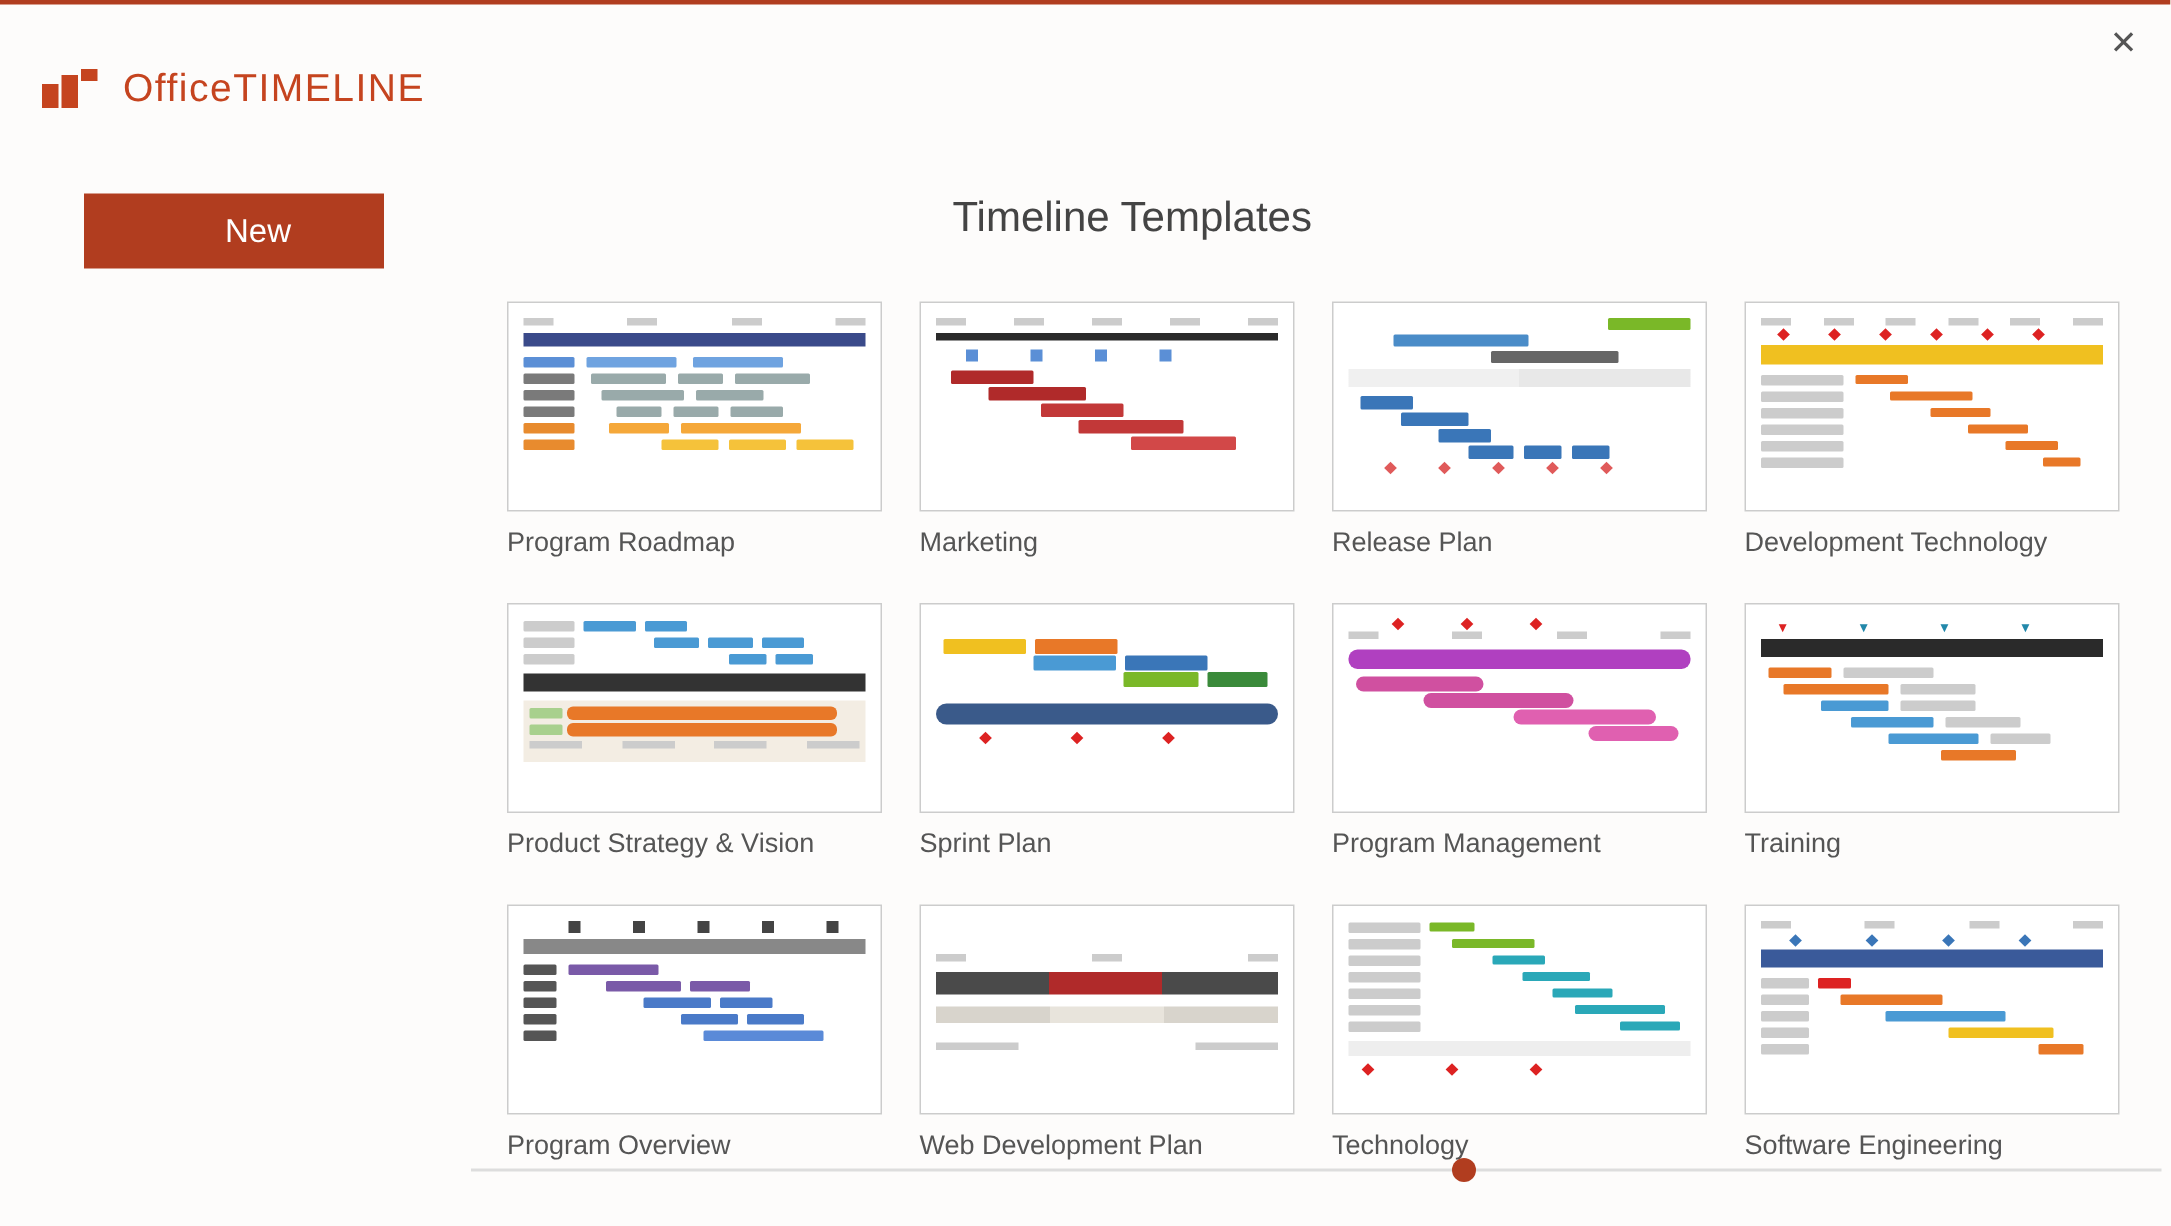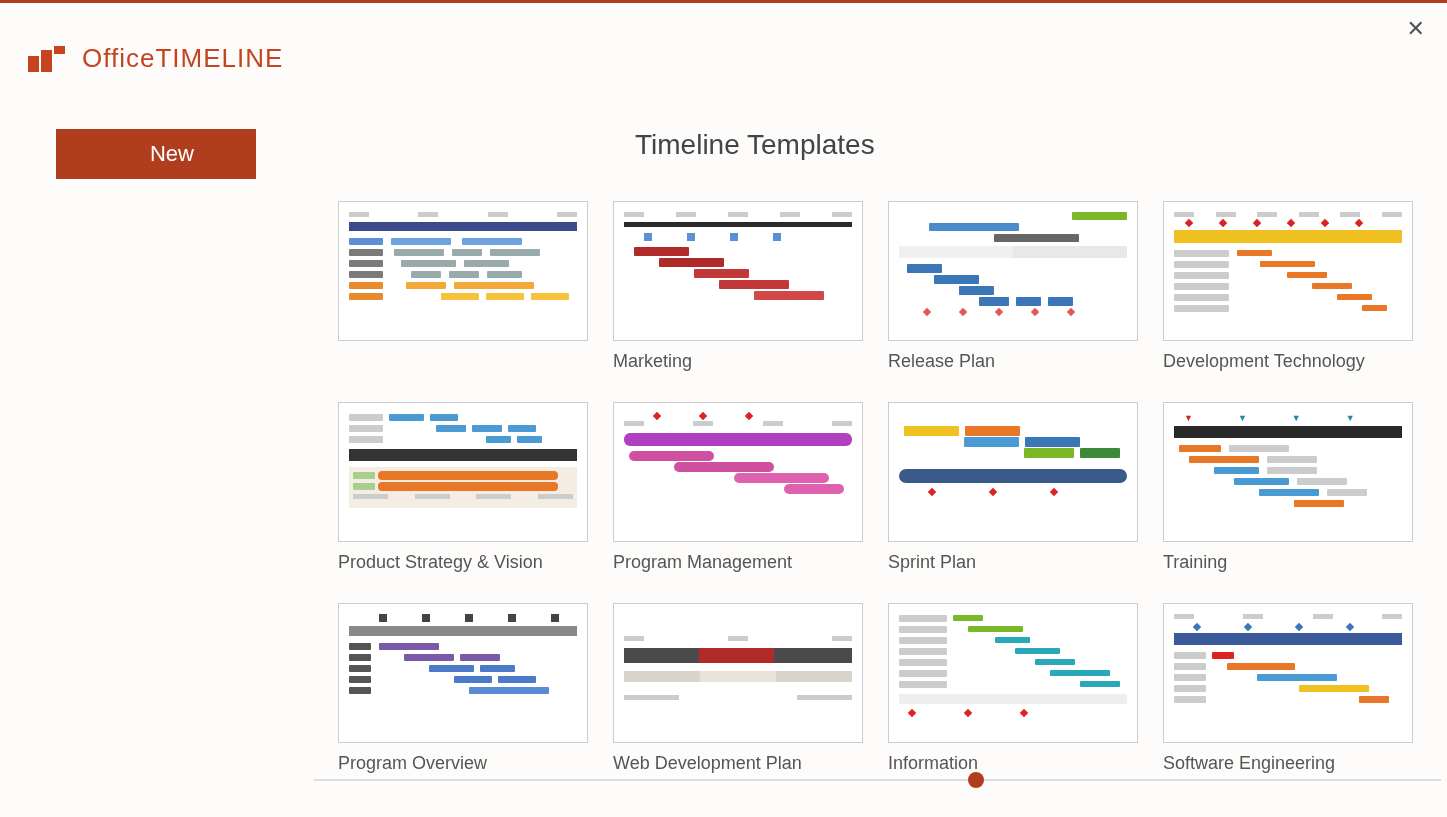--- a/index.html
+++ b/index.html
@@ -197,20 +197,21 @@
               <span class="bar" style="background:#f5a83a;width:40px;margin-left:20px;"></span>
               <span class="bar" style="background:#f5a83a;width:80px;margin-left:5px;"></span>
             </div>
           <div class="row">
               <span class="lbl" style="background:#e88b2e"></span>
               <span class="bar" style="background:#f5c23a;width:38px;margin-left:55px;"></span>
               <span class="bar" style="background:#f5c23a;width:38px;margin-left:4px;"></span>
               <span class="bar" style="background:#f5c23a;width:38px;margin-left:4px;"></span>
             </div>
         </div>
+        <div class="card-label">Program Roadmap</div>
       </div>
 
       <div class="card">
         <div class="thumb">
           <div class="hdr-row">
               <span></span>
               <span></span>
               <span></span>
               <span></span>
               <span></span>
@@ -359,20 +360,44 @@
                 <span style="width:35px"></span>
                 <span style="width:35px"></span>
               </div>
           </div>
         </div>
         <div class="card-label">Product Strategy &amp; Vision</div>
       </div>
 
       <div class="card">
         <div class="thumb">
+          <div class="row" style="margin-top:14px;">
+              <span class="bar" style="background:#f0c020;width:55px;height:10px;margin-left:5px;"></span>
+              <span class="bar" style="background:#e87828;width:55px;height:10px;margin-left:3px;"></span>
+            </div>
+          <div class="row">
+              <span class="bar" style="background:#4a9ad4;width:55px;height:10px;margin-left:65px;"></span>
+              <span class="bar" style="background:#3a76b8;width:55px;height:10px;margin-left:3px;"></span>
+            </div>
+          <div class="row">
+              <span class="bar" style="background:#7ab828;width:50px;height:10px;margin-left:125px;"></span>
+              <span class="bar" style="background:#3a8a3a;width:40px;height:10px;margin-left:3px;"></span>
+            </div>
+          <div class="tl-band" style="background:#3a5a8a;height:14px;border-radius:7px;margin-top:12px;"></div>
+          <div style="display:flex;gap:55px;margin-top:4px;margin-left:30px;">
+              <span class="diamond" style="background:#d22;"></span>
+              <span class="diamond" style="background:#d22;"></span>
+              <span class="diamond" style="background:#d22;"></span>
+            </div>
+        </div>
+        <div class="card-label">Sprint Plan</div>
+      </div>
+
+      <div class="card">
+        <div class="thumb">
           <div style="display:flex;gap:40px;margin-left:30px;margin-bottom:2px;">
               <span class="diamond" style="background:#d22;"></span>
               <span class="diamond" style="background:#d22;"></span>
               <span class="diamond" style="background:#d22;"></span>
             </div>
           <div class="hdr-row">
               <span></span>
               <span></span>
               <span></span>
               <span></span>
@@ -385,44 +410,20 @@
               <span class="bar" style="background:#d050a0;width:100px;border-radius:5px;height:10px;margin-left:50px;"></span>
             </div>
           <div class="row">
               <span class="bar" style="background:#e060b0;width:95px;border-radius:5px;height:10px;margin-left:110px;"></span>
             </div>
           <div class="row">
               <span class="bar" style="background:#e060b0;width:60px;border-radius:5px;height:10px;margin-left:160px;"></span>
             </div>
         </div>
         <div class="card-label">Program Management</div>
-      </div>
-
-      <div class="card">
-        <div class="thumb">
-          <div class="row" style="margin-top:14px;">
-              <span class="bar" style="background:#f0c020;width:55px;height:10px;margin-left:5px;"></span>
-              <span class="bar" style="background:#e87828;width:55px;height:10px;margin-left:3px;"></span>
-            </div>
-          <div class="row">
-              <span class="bar" style="background:#4a9ad4;width:55px;height:10px;margin-left:65px;"></span>
-              <span class="bar" style="background:#3a76b8;width:55px;height:10px;margin-left:3px;"></span>
-            </div>
-          <div class="row">
-              <span class="bar" style="background:#7ab828;width:50px;height:10px;margin-left:125px;"></span>
-              <span class="bar" style="background:#3a8a3a;width:40px;height:10px;margin-left:3px;"></span>
-            </div>
-          <div class="tl-band" style="background:#3a5a8a;height:14px;border-radius:7px;margin-top:12px;"></div>
-          <div style="display:flex;gap:55px;margin-top:4px;margin-left:30px;">
-              <span class="diamond" style="background:#d22;"></span>
-              <span class="diamond" style="background:#d22;"></span>
-              <span class="diamond" style="background:#d22;"></span>
-            </div>
-        </div>
-        <div class="card-label">Sprint Plan</div>
       </div>
 
       <div class="card">
         <div class="thumb">
           <div style="display:flex;gap:45px;margin-left:10px;margin-bottom:3px;">
               <span style="color:#d22;font-size:9px;">▼</span>
               <span style="color:#28a;font-size:9px;">▼</span>
               <span style="color:#28a;font-size:9px;">▼</span>
               <span style="color:#28a;font-size:9px;">▼</span>
             </div>
@@ -543,21 +544,21 @@
               <span class="lbl" style="width:48px;"></span>
               <span class="bar" style="background:#2aa8b8;width:40px;margin-left:130px;height:6px;"></span>
             </div>
           <div class="tl-band" style="background:#eee;height:10px;margin-top:6px;"></div>
           <div style="display:flex;gap:50px;margin-top:3px;margin-left:10px;">
               <span class="diamond" style="background:#d22;"></span>
               <span class="diamond" style="background:#d22;"></span>
               <span class="diamond" style="background:#d22;"></span>
             </div>
         </div>
-        <div class="card-label">Information</div>
+        <div class="card-label">Technology</div>
       </div>
 
       <div class="card">
         <div class="thumb">
           <div class="hdr-row">
               <span></span>
               <span></span>
               <span></span>
               <span></span>
             </div>

